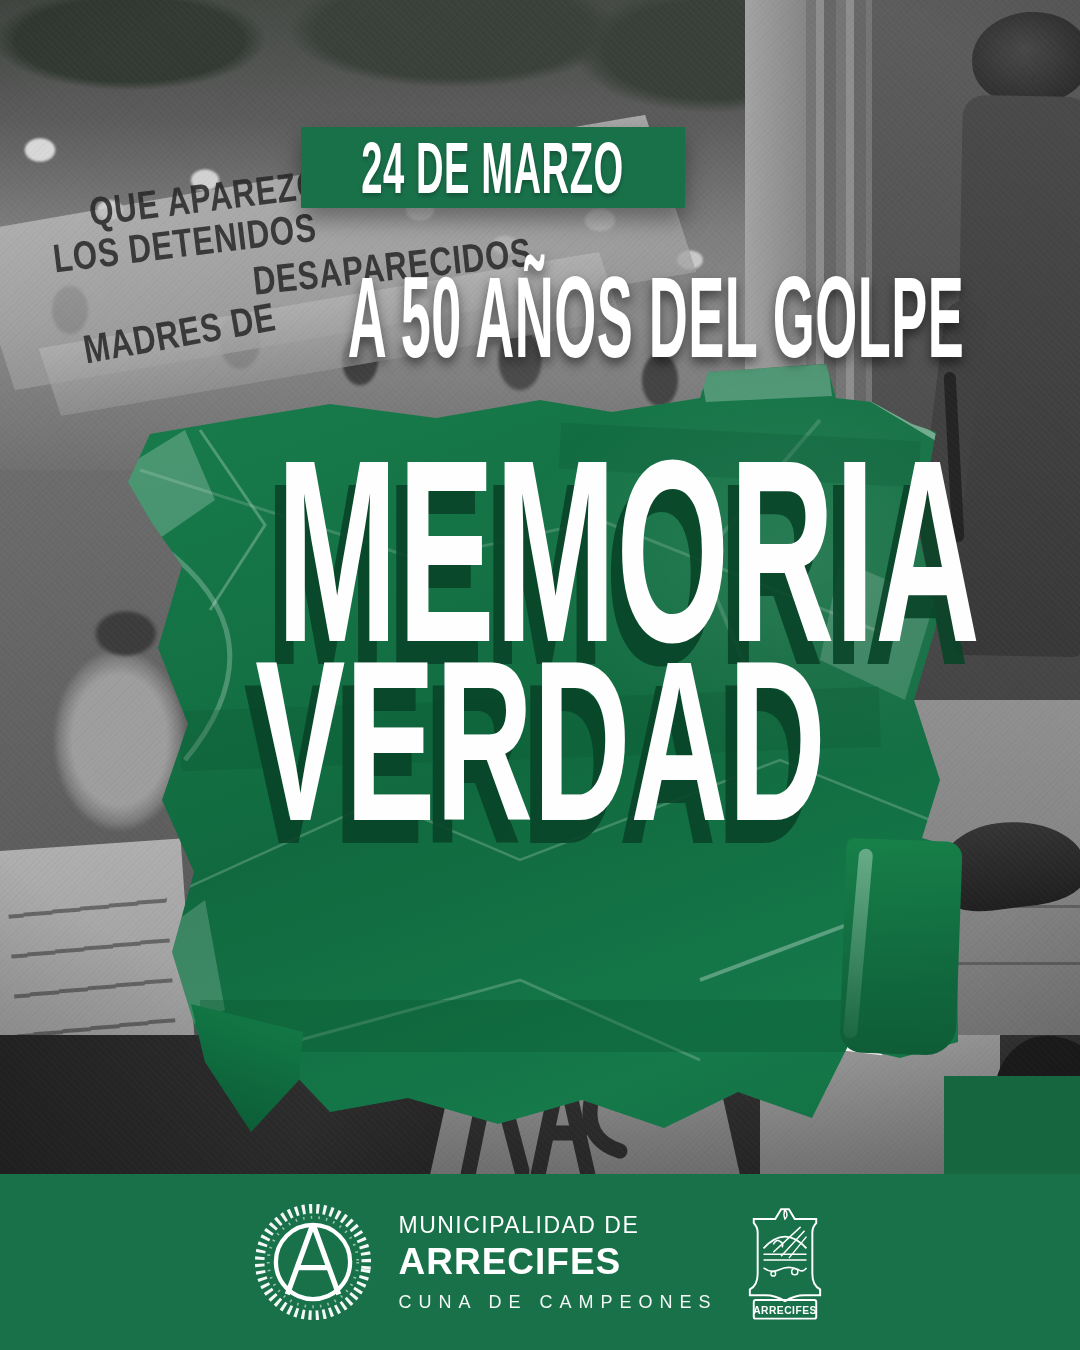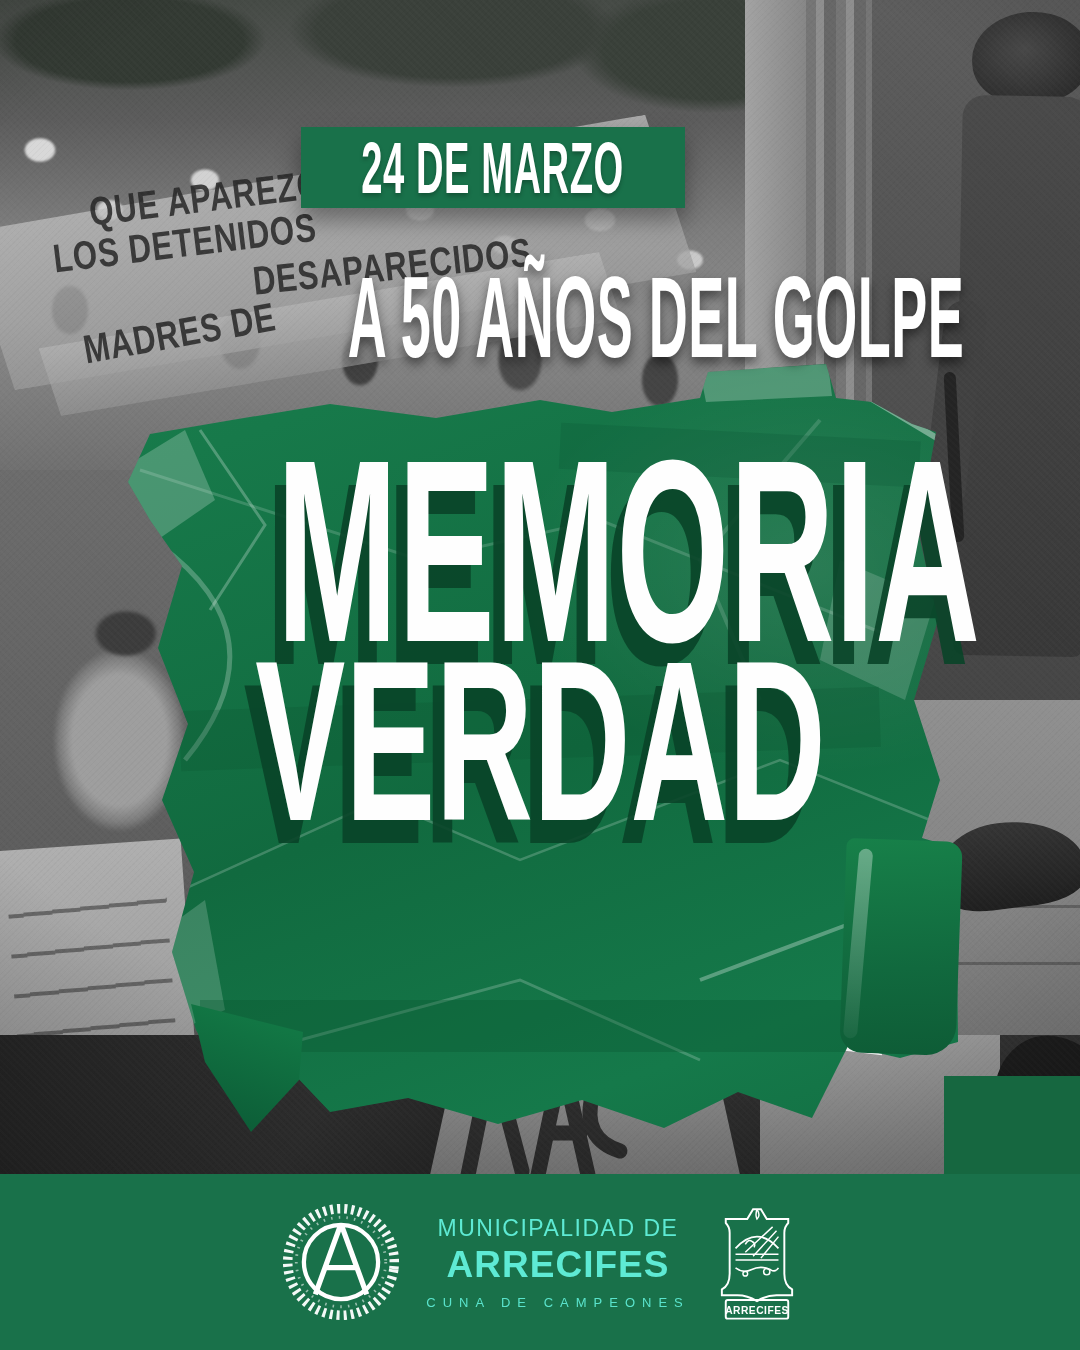--- a/index.html
+++ b/index.html
@@ -125,24 +125,24 @@
 
   .headline{left:0;width:1080px;text-align:center;line-height:1;z-index:5;color:#fefefe;font-weight:700;}
   .headline .cond{text-shadow:-20px 23px 0 rgba(9,68,40,.9);}
   .hl-memoria{top:421px;}  .hl-memoria .cond{font-size:260px;transform:scaleX(.56);}
   .hl-verdad{top:627px;}   .hl-verdad  .cond{font-size:229px;transform:scaleX(.59);}
   .hl-justicia{top:805px;} .hl-justicia .cond{font-size:250px;transform:scaleX(.60);}
 
   
   .footer{left:0;top:1174px;width:1080px;height:176px;z-index:7;background:var(--green);
     display:flex;align-items:center;justify-content:center;gap:26px;}
-  .org-text{display:flex;flex-direction:column;align-items:center;color:#5eead4;}
+  .org-text{display:flex;flex-direction:column;align-items:flex-start;color:#ffffff;}
   .org-top{font-size:23px;letter-spacing:1.5px;font-weight:400;}
   .org-main{font-size:37px;font-weight:700;letter-spacing:1px;margin-top:2px;}
-  .org-tagline{font-size:13px;letter-spacing:7px;font-weight:400;margin-top:9px;opacity:.95;}
+  .org-tagline{font-size:18px;letter-spacing:7px;font-weight:400;margin-top:9px;opacity:.95;}
 </style>
 </head>
 <body>
 
 <div class="poster">
 
   <div class="abs photo-top"></div>
   <div class="abs crowd-blobs"></div>
   <div class="abs banner-cloth"></div>
   <div class="abs banner-cloth2"></div>

